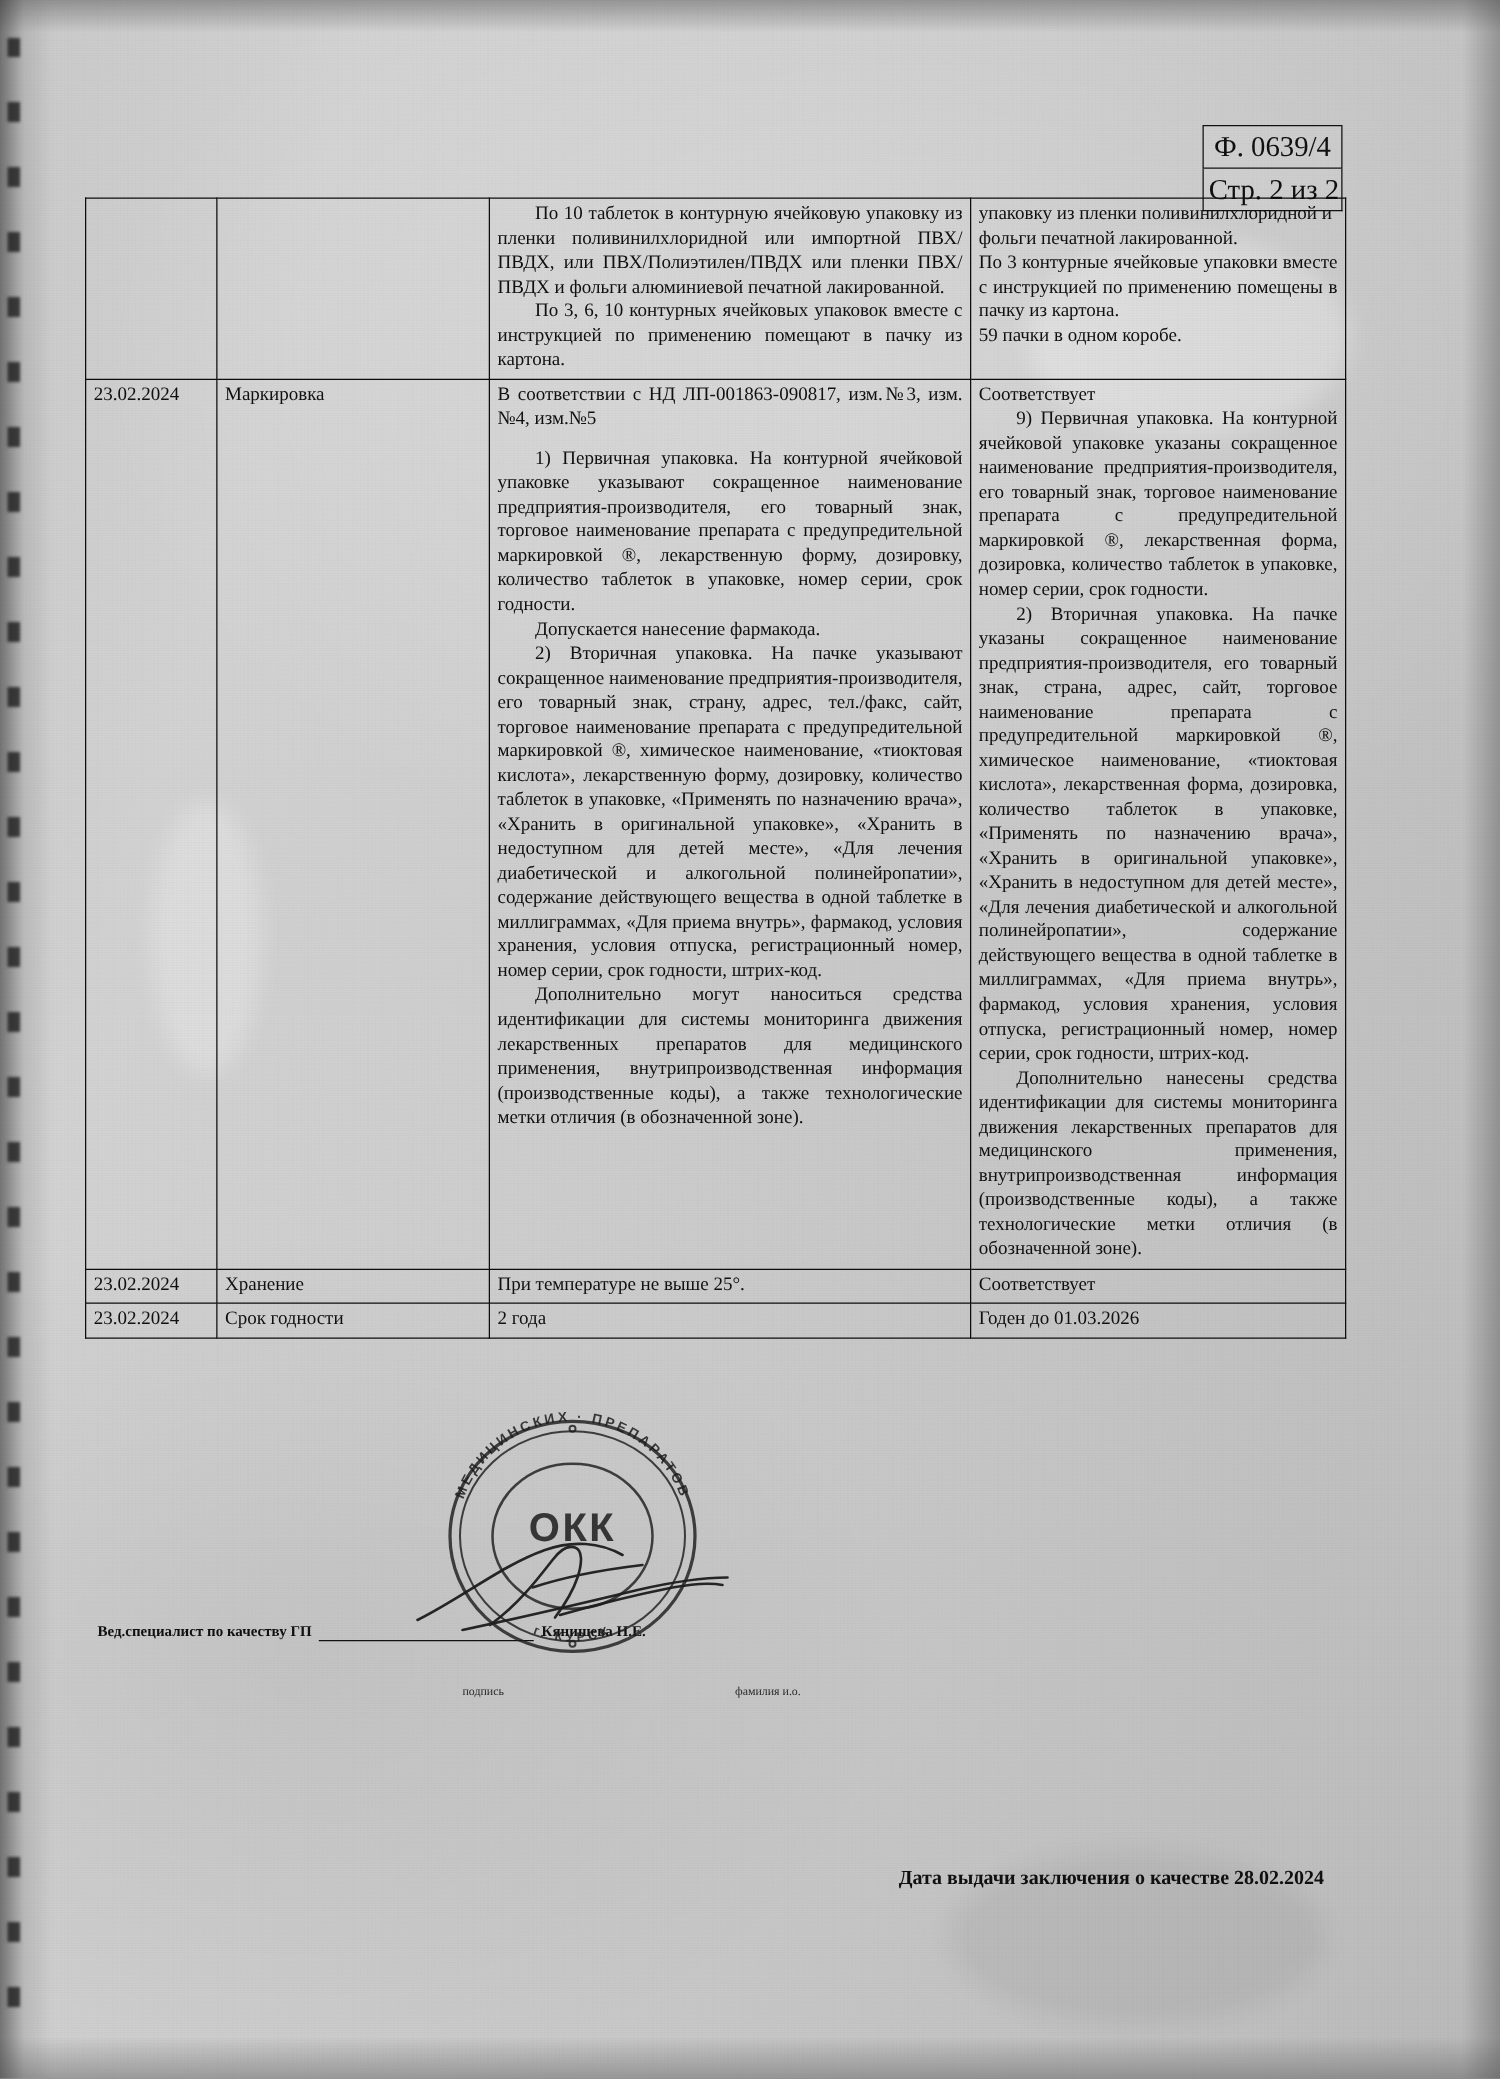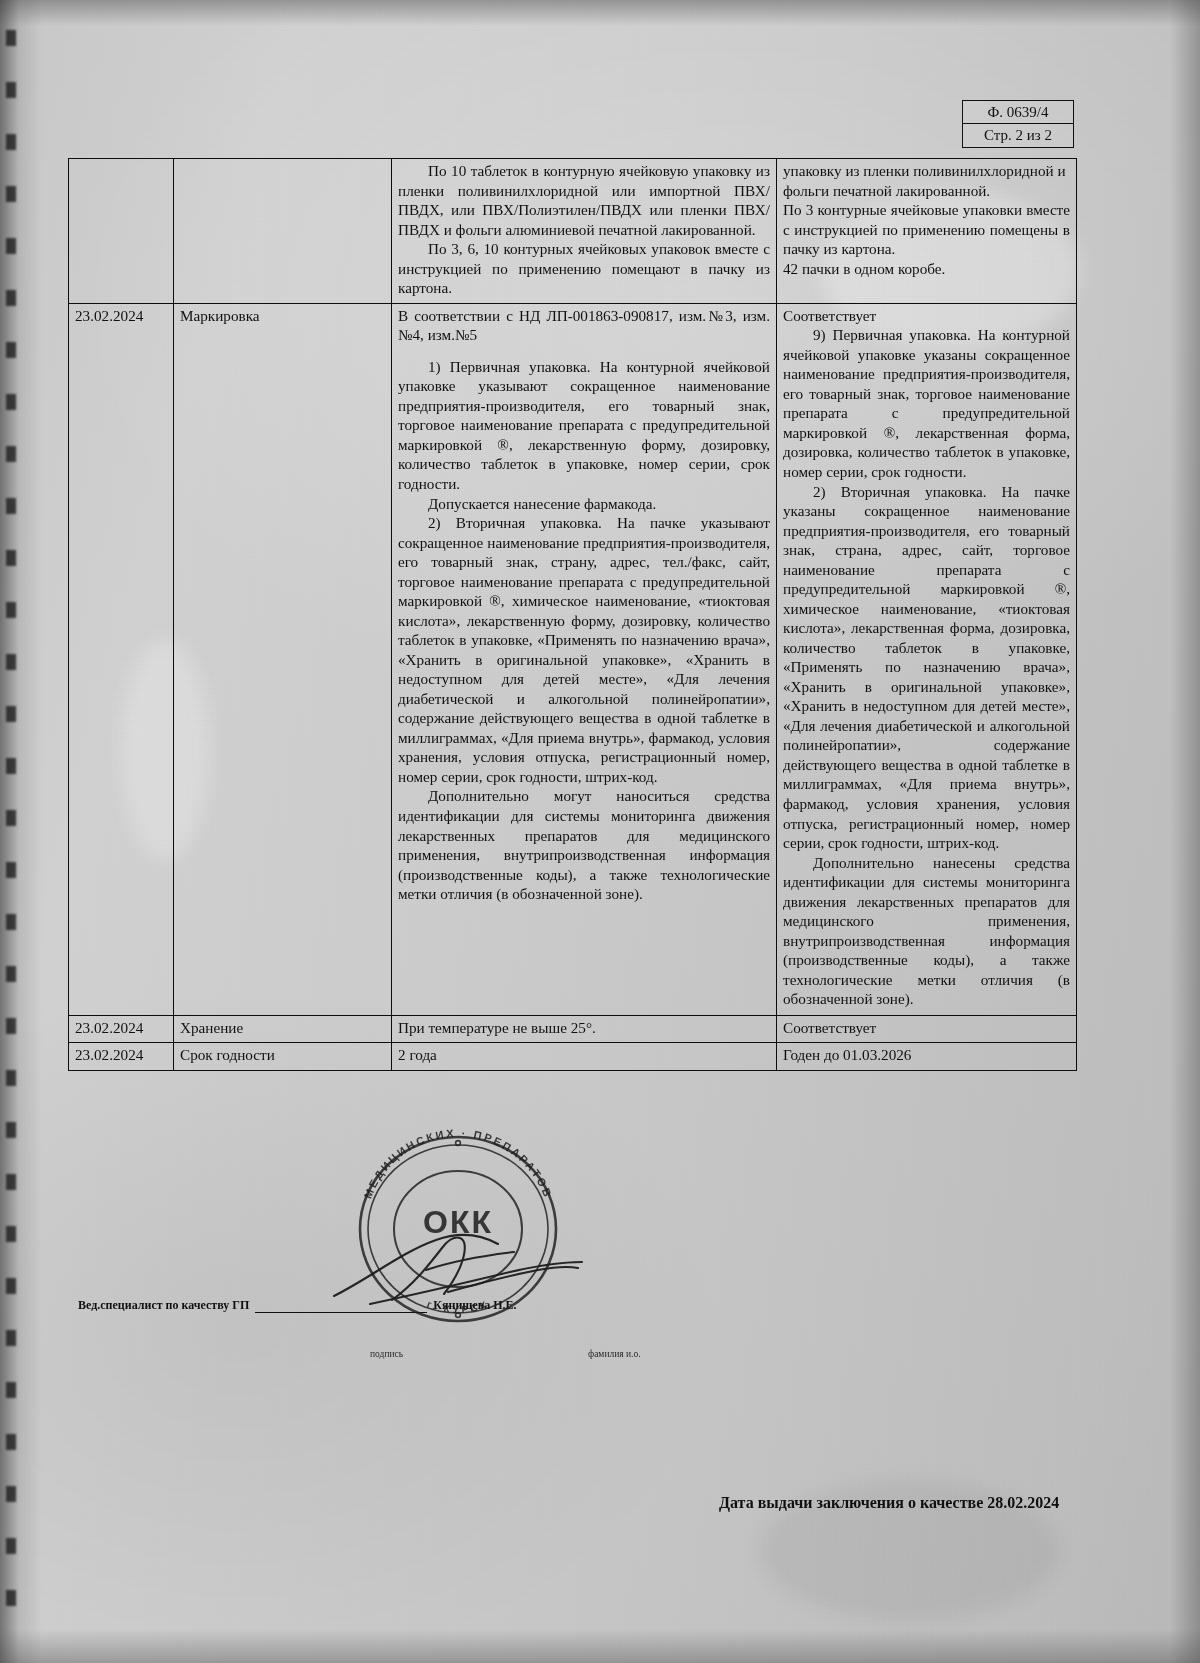--- a/index.html
+++ b/index.html
@@ -67,23 +67,23 @@
   
   .form-block {
     position: absolute;
     right: 126px;
     top: 100px;
     width: 112px;
     text-align: center;
   }
   .form-block div {
     border: 1.6px solid #111;
-    font-size: 15px;
+    font-size: 23px;
     line-height: 1.35;
-    padding: 1px 20px;
+    padding: 1px 4px;
     background: rgba(255,255,255,0.06);
     white-space: nowrap;
   }
   .form-block .second { border-top: none; }
 
   
   .doc-table {
     position: absolute;
     left: 68px;
     top: 158px;
@@ -226,21 +226,21 @@
       <tr>
         <td></td>
         <td></td>
         <td>
           <p class="cell-p just ind">По 10 таблеток в контурную ячейковую упаковку из пленки поливинилхлоридной или импортной ПВХ/ПВДХ, или ПВХ/Полиэтилен/ПВДХ или пленки ПВХ/ПВДХ и фольги алюминиевой печатной лакированной.</p>
           <p class="cell-p just ind">По 3, 6, 10 контурных ячейковых упаковок вместе с инструкцией по применению помещают в пачку из картона.</p>
         </td>
         <td>
           <p class="cell-p nb">упаковку из пленки поливинилхлоридной и фольги печатной лакированной.</p>
           <p class="cell-p just nb">По 3 контурные ячейковые упаковки вместе с инструкцией по применению помещены в пачку из картона.</p>
-          <p class="cell-p nb">42 пачки в одном коробе.</p>
+          <p class="cell-p nb">59 пачки в одном коробе.</p>
         </td>
       </tr>
 
       <tr class="row-tall">
         <td>23.02.2024</td>
         <td>Маркировка</td>
         <td>
           <p class="cell-p just nb">В соответствии с НД ЛП-001863-090817, изм.№3, изм.№4, изм.№5</p>
           <div class="gap"></div>
           <p class="cell-p just ind">1) Первичная упаковка. На контурной ячейковой упаковке указывают сокращенное наименование предприятия-производителя, его товарный знак, торговое наименование препарата с предупредительной маркировкой ®, лекарственную форму, дозировку, количество таблеток в упаковке, номер серии, срок годности.</p>

